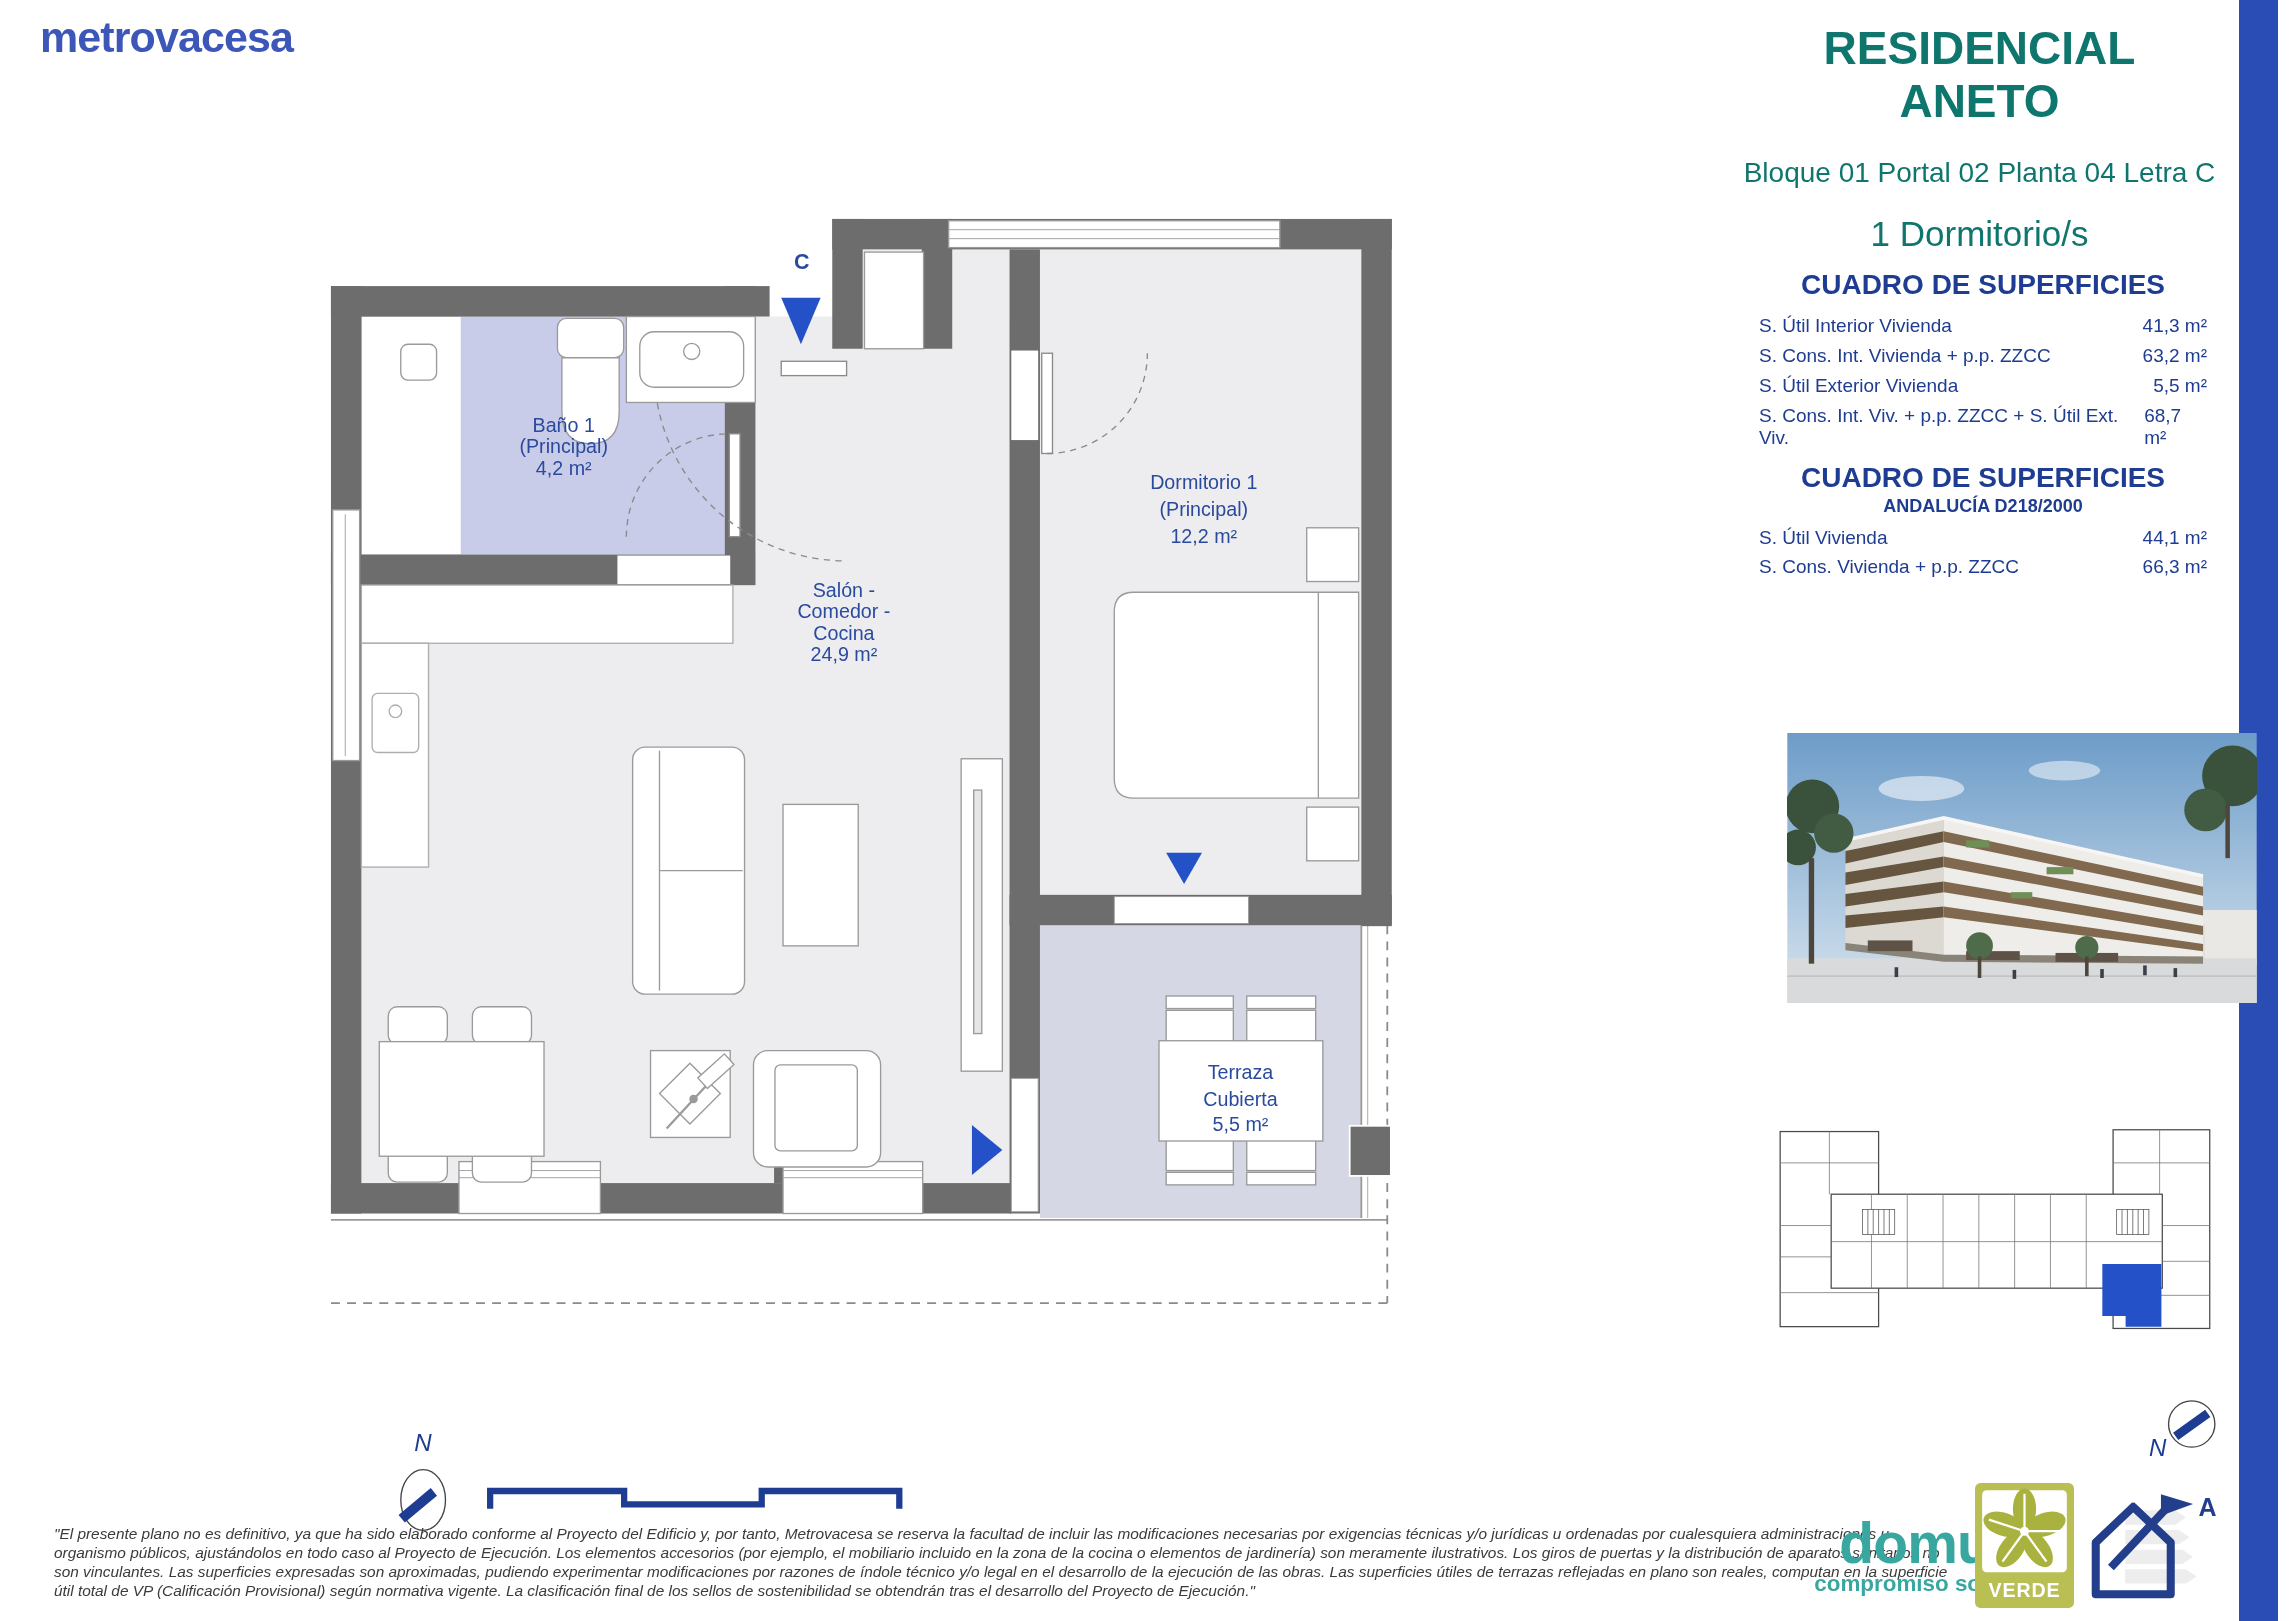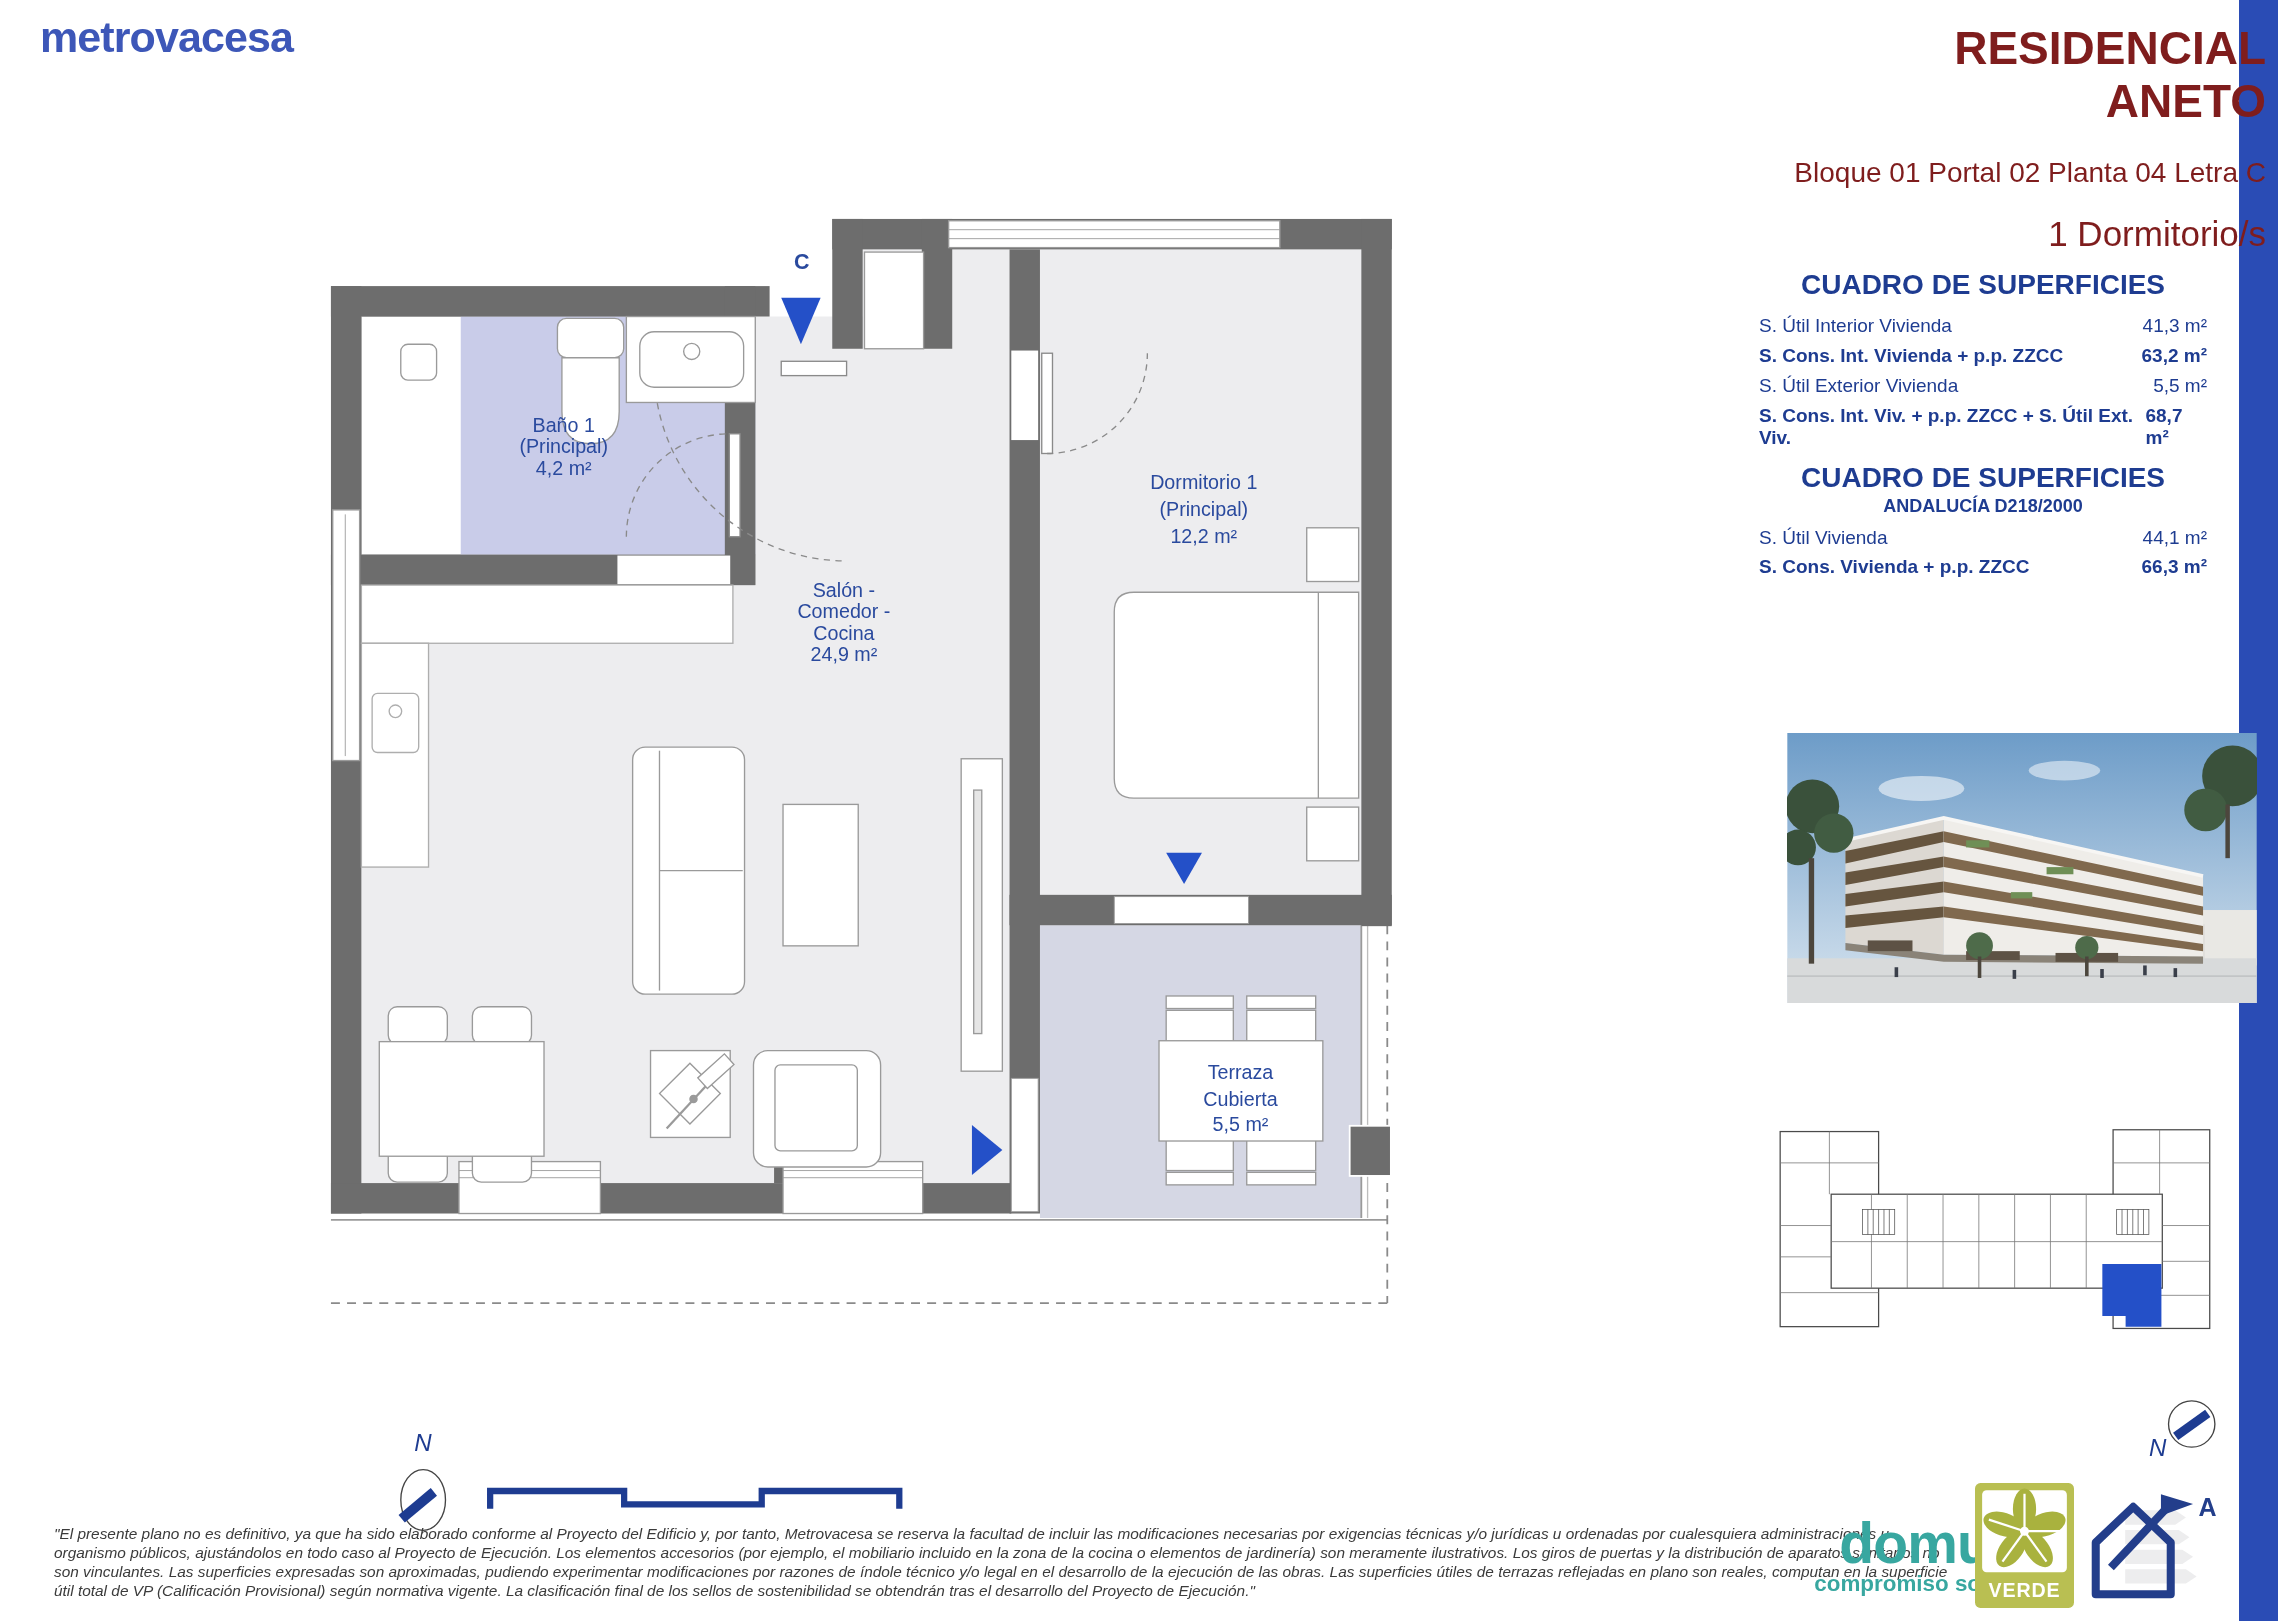--- a/index.html
+++ b/index.html
@@ -1,32 +1,32 @@
 <!DOCTYPE html>
 <html style="font-size:14.3px"><head>
 <meta charset="utf-8">
 <style>
   html,body{margin:0;padding:0}
   body{width:2293px;height:1621px;position:relative;background:#ffffff;
        font-family:"Liberation Sans",sans-serif;overflow:hidden;color:#1e3c91}
   .abs{position:absolute}
   
   .logo{left:40px;top:12.5px;font-size:43px;font-weight:bold;color:#3d57b8;letter-spacing:-0.9px}
-  .titleblock{left:1693px;top:21.5px;width:573px;text-align:right;color:#7f1d1d}
+  .titleblock{left:1693px;top:21.5px;width:573px;text-align:center;color:#0f766e}
   .title-line{font-size:46px;font-weight:bold;line-height:53px}
   .title-loc{margin-top:29px;font-size:28px;font-weight:normal}
   .title-bed{margin-top:25px;font-size:35px;font-weight:500}
   
   .stable{left:1759px;width:448px;color:#1e3c91}
   .stable .ttl{text-align:center;font-size:28px;font-weight:bold}
   .stable .subttl{text-align:center;font-size:18px;font-weight:bold;margin-top:1.8px}
   .rows{margin-top:14.3px}
   .srow{display:flex;justify-content:space-between;align-items:flex-start;
         height:30px;font-size:19px}
-  .srow.bold{font-weight:bold}
+  .srow.bold{font-weight:normal}
   .note{margin-top:3.6px;font-size:17px;line-height:24px;color:#1e3c91}
   
   .disclaimer{left:54px;top:1524px;width:2176px;font-style:italic;font-size:15.4px;
               line-height:19px;color:#3b3b3b}
   
   .domum{left:1752px;top:1517px;width:376px;text-align:center}
   .domum .word{font-size:57px;font-weight:bold;letter-spacing:-0.9px;line-height:52px}
   .domum .p1{color:#38a7a0}
   .domum .p2{color:#2b3f90}
   .domum .tag{font-size:22.4px;color:#38a7a0;font-weight:bold;margin-top:1.8px}

